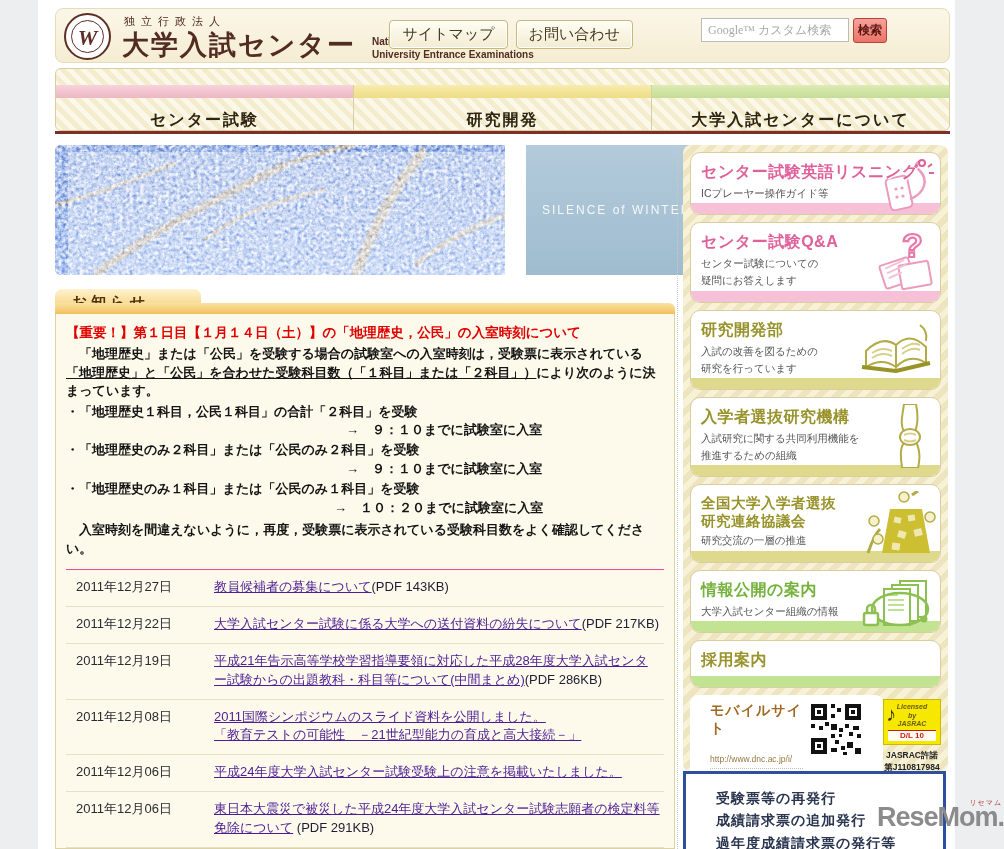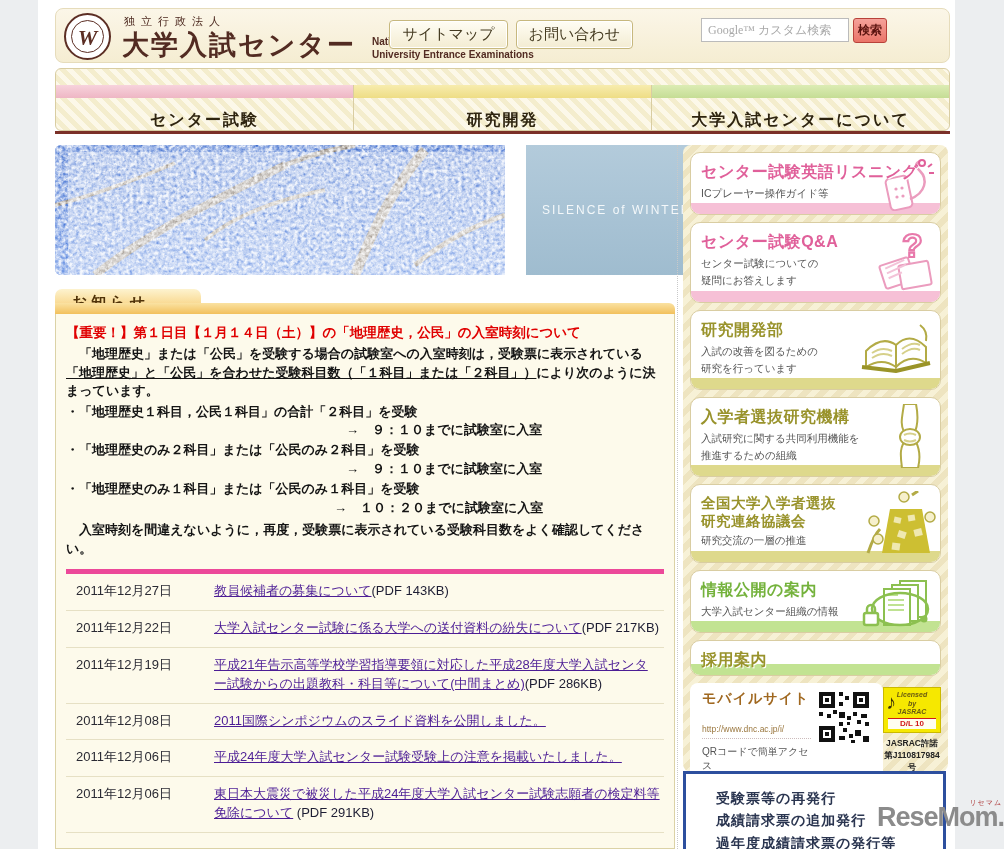--- a/index.html
+++ b/index.html
@@ -99,21 +99,21 @@
   .imp-para  { font-weight:bold; }
   .imp-underline { text-decoration:underline; }
   .imp-bullet { font-weight:bold; margin-top:2px; }
   .imp-time   { font-weight:bold; padding-left:280px; }
   .imp-time.late { padding-left:268px; }
   .imp-closing { font-weight:bold; margin-top:4px; }
 
   
   .news { margin-top:8px; }
   .news-row { display:flex; padding:8px 0 9px 0; border-top:1px solid #e6e0c4; }
-  .news-row:first-child { border-top:5px solid #ec4899;margin-top:11px; }
+  .news-row:first-child { border-top:1px solid #ec4899;margin-top:11px; }
   .news-date { flex:none; width:148px; padding-left:10px; color:#2a2a33; font-size:13px; }
   .news-text { flex:1; font-size:13px; color:#1d1d33; line-height:1.45; padding-right:4px; }
   .news-link { color:#4c1d95; text-decoration:underline; cursor:pointer; }
   .news-link.block { display:block; }
   .news-suffix { color:#1d1d33; text-decoration:none; }
 
   
   .col-sep { position:absolute; left:639px; top:145px; height:704px; width:0; border-left:1px dotted #c9c9c9; }
   .sidebar {
     position:absolute; left:645px; top:145px; width:265px; height:627px;
@@ -129,26 +129,26 @@
                   text-shadow:1px 1px 0 #fff; }
   .banner-sub { font-size:10.5px; color:#555; line-height:1.35; position:relative; z-index:2; margin-top:3px; }
   .banner-icon { position:absolute; right:4px; top:6px; z-index:1; }
   .pink  .banner-title { color:#e0609a; }
   .pink  .banner-bar   { background:#f6c0d6; }
   .olive .banner-title { color:#99932c; }
   .olive .banner-bar   { background:#ded98c; }
   .green .banner-title { color:#74b23c; }
   .green .banner-bar   { background:#c2e392; }
   .banner.b5 .banner-title { font-size:14.5px; line-height:1.25; }
-  .banner.b7 { padding-bottom:4px; }
+  .banner.b7 { padding-bottom:16px; }
 
   
   .mobile-row { display:flex; margin-top:2px; }
   .mobile-box {
-    background:#fff; border-radius:8px; padding:7px 12px; width:208px; display:flex; gap:6px; cursor:pointer;
+    background:#fff; border-radius:8px; padding:7px 20px; width:208px; display:flex; gap:6px; cursor:pointer;
   }
   .mobile-title { color:#a06820; font-weight:bold; font-size:14px; letter-spacing:1px; }
   .mobile-url { color:#9b7840; font-size:8.5px; margin-top:16px; border-bottom:1px dotted #cbb; padding-bottom:4px;}
   .mobile-note { color:#555; font-size:10px; margin-top:6px; }
   .jasrac-wrap { flex:1; text-align:center; padding-top:4px; }
   .jasrac-badge {
     width:58px; height:46px; margin:0 auto; background:#f6e800; border:1px solid #cbb900;
     position:relative; font-style:italic; font-weight:bold; color:#6a5a10; font-size:7px; line-height:1.25;
     padding-top:3px;
   }
@@ -265,21 +265,21 @@
         <div class="news-text"><a class="news-link">大学入試センター試験に係る大学への送付資料の紛失について</a><span class="news-suffix">(PDF 217KB)</span></div>
       </div>
 
       <div class="news-row">
         <div class="news-date">2011年12月19日</div>
         <div class="news-text"><a class="news-link">平成21年告示高等学校学習指導要領に対応した平成28年度大学入試センター試験からの出題教科・科目等について(中間まとめ)</a><span class="news-suffix">(PDF 286KB)</span></div>
       </div>
 
       <div class="news-row">
         <div class="news-date">2011年12月08日</div>
-        <div class="news-text"><a class="news-link">2011国際シンポジウムのスライド資料を公開しました。</a></div>
+        <div class="news-text"><a class="news-link">2011国際シンポジウムのスライド資料を公開しました。</a><a class="news-link block">「教育テストの可能性　－21世紀型能力の育成と高大接続－」</a></div>
       </div>
 
       <div class="news-row">
         <div class="news-date">2011年12月06日</div>
         <div class="news-text"><a class="news-link">平成24年度大学入試センター試験受験上の注意を掲載いたしました。</a></div>
       </div>
 
       <div class="news-row">
         <div class="news-date">2011年12月06日</div>
         <div class="news-text"><a class="news-link">東日本大震災で被災した平成24年度大学入試センター試験志願者の検定料等免除について</a><span class="news-suffix"> (PDF 291KB)</span></div>

